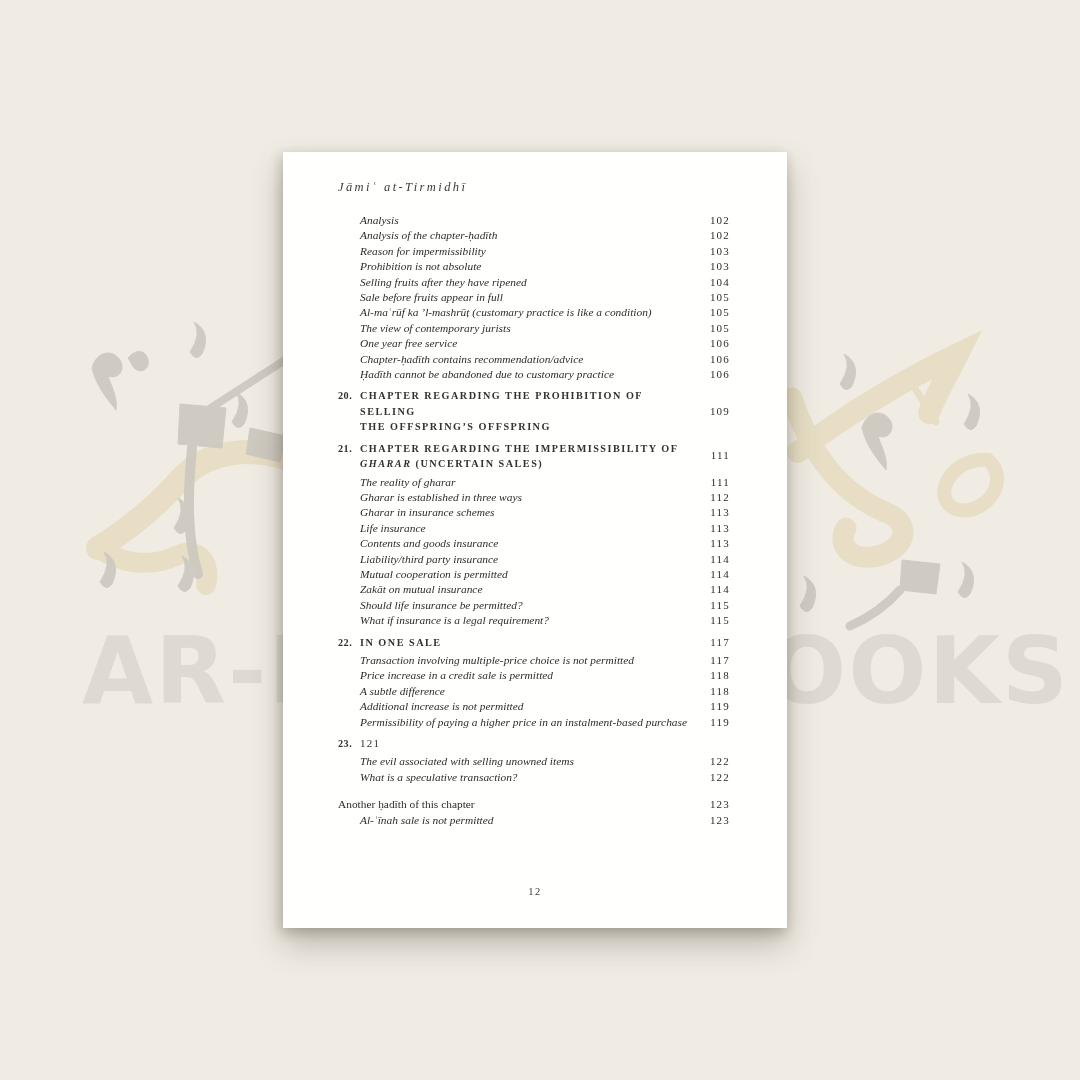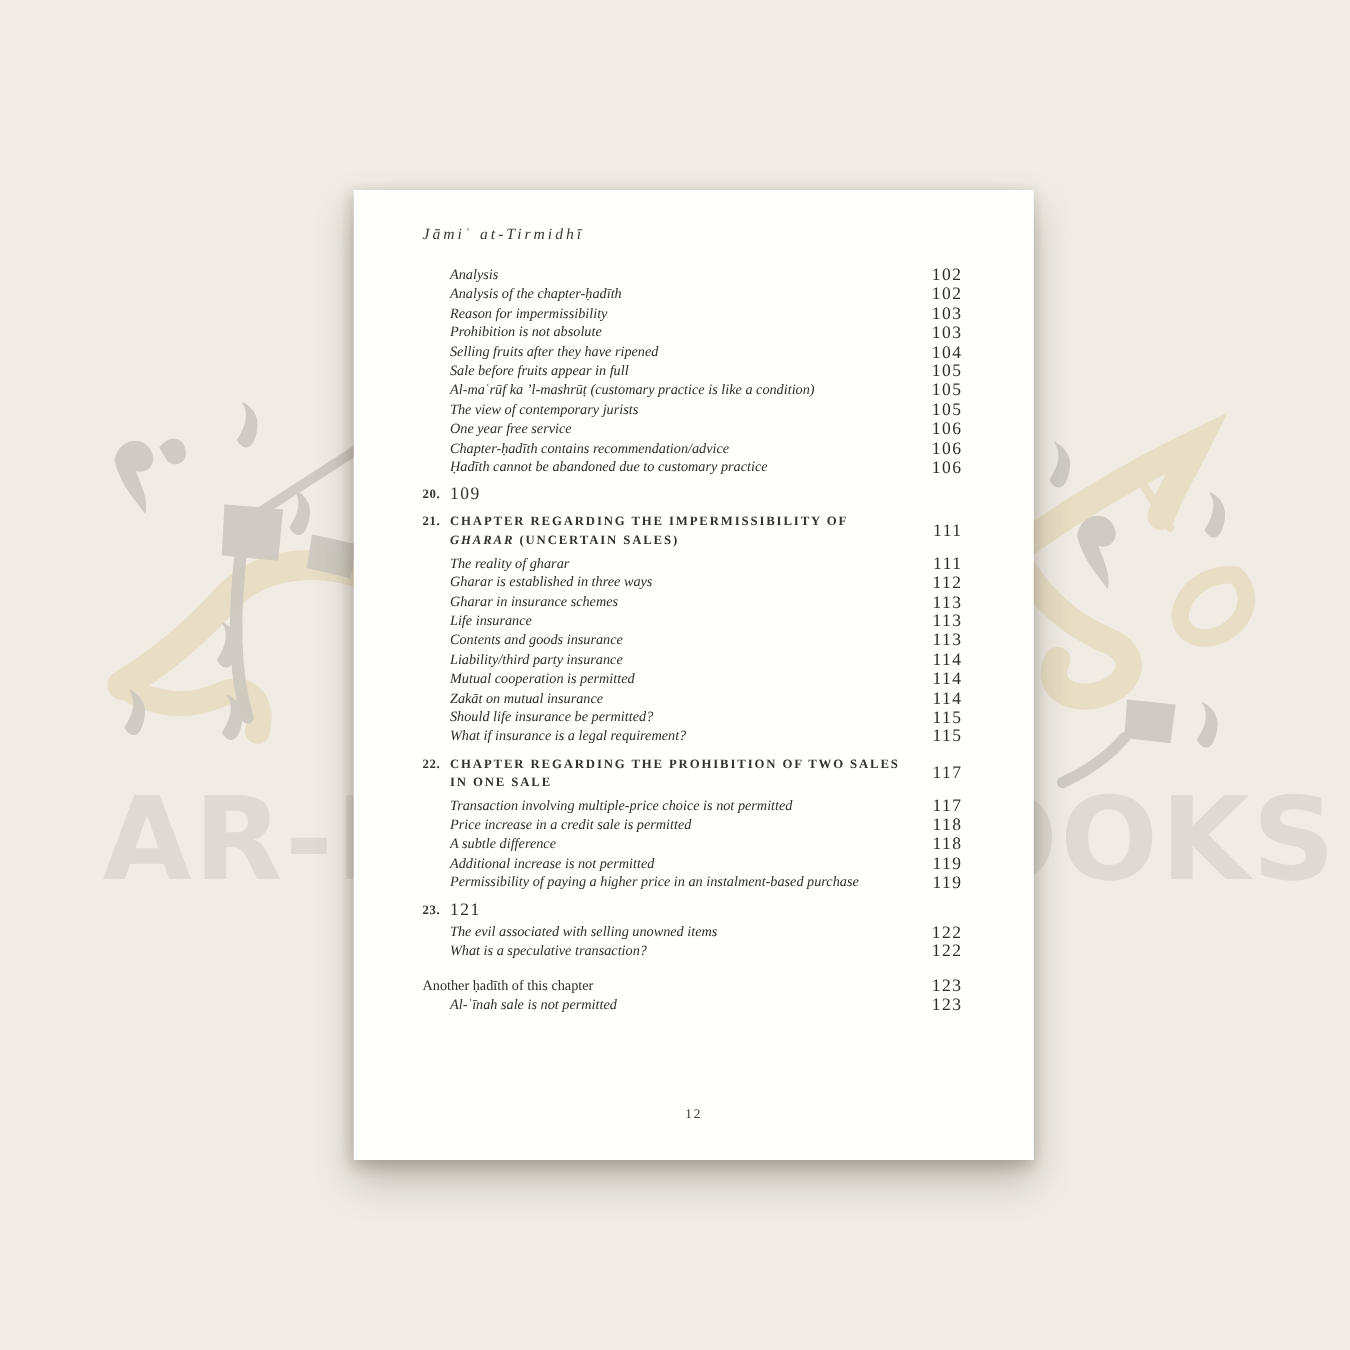--- a/index.html
+++ b/index.html
@@ -14,34 +14,34 @@
   .wm-text{
     position:absolute;top:626px;line-height:1;
     font-family:"DejaVu Sans","Liberation Sans",sans-serif;
     font-weight:700;font-size:92px;letter-spacing:2px;color:#dedad2;
   }
   .wm-left{left:82px;}
   .wm-right{left:768px;}
   .wm-svg{position:absolute;left:0;top:0;}
   
   .book-page{
-    position:absolute;left:283px;top:152px;width:544px;height:776px;
+    position:absolute;left:283px;top:152px;width:504px;height:776px;
     background:#fffffe;z-index:2;
     box-shadow:0 16px 30px rgba(82,70,58,.32), 0 4px 10px rgba(82,70,58,.18), -4px 4px 12px rgba(82,70,58,.12);
   }
   .page-header{
     position:absolute;left:55px;top:28px;
     font-style:italic;font-size:12.5px;letter-spacing:2.4px;color:#3b3936;
   }
   .toc{
     position:absolute;left:55px;right:57px;top:61px;
   }
   .row{display:flex;line-height:15.4px;font-size:11.4px;}
   .row .lab{flex:1;padding-right:10px;}
-  .row .pg{font-size:14px;letter-spacing:1.2px;font-style:normal;font-weight:400;white-space:nowrap;}
+  .row .pg{font-size:11px;letter-spacing:1.2px;font-style:normal;font-weight:400;white-space:nowrap;}
   .sub{margin-left:22px;font-style:italic;}
   .plain{margin-top:12px;}
   .chapter{
     margin:6px 0 3px 0;align-items:center;
     font-size:10.2px;letter-spacing:1.5px;font-weight:600;color:#33312e;
   }
   .chapter .num{width:22px;flex:0 0 22px;letter-spacing:.5px;align-self:flex-start;}
   .chapter .ch-body{flex:1;padding-right:10px;}
   .ch-line{display:block;}
   .it{font-style:italic;}
@@ -140,20 +140,24 @@
       <div class="row sub">
         <span class="lab">Chapter-ḥadīth contains recommendation/advice</span>
         <span class="pg">106</span>
       </div>
       <div class="row sub">
         <span class="lab">Ḥadīth cannot be abandoned due to customary practice</span>
         <span class="pg">106</span>
       </div>
       <div class="row chapter">
         <span class="num">20.</span>
+        <span class="ch-body">
+          <span class="ch-line"><span>CHAPTER REGARDING THE PROHIBITION OF SELLING</span></span>
+          <span class="ch-line"><span>THE OFFSPRING’S OFFSPRING</span></span>
+        </span>
         <span class="pg">109</span>
       </div>
       <div class="row chapter">
         <span class="num">21.</span>
         <span class="ch-body">
           <span class="ch-line"><span>CHAPTER REGARDING THE IMPERMISSIBILITY OF</span></span>
           <span class="ch-line"><span class="it">GHARAR</span><span> (UNCERTAIN SALES)</span></span>
         </span>
         <span class="pg">111</span>
       </div>
@@ -193,21 +197,20 @@
         <span class="lab">Should life insurance be permitted?</span>
         <span class="pg">115</span>
       </div>
       <div class="row sub">
         <span class="lab">What if insurance is a legal requirement?</span>
         <span class="pg">115</span>
       </div>
       <div class="row chapter">
         <span class="num">22.</span>
         <span class="ch-body">
-          <span class="ch-line"><span>CHAPTER REGARDING THE PROHIBITION OF TWO SALES</span></span>
           <span class="ch-line"><span>IN ONE SALE</span></span>
         </span>
         <span class="pg">117</span>
       </div>
       <div class="row sub">
         <span class="lab">Transaction involving multiple-price choice is not permitted</span>
         <span class="pg">117</span>
       </div>
       <div class="row sub">
         <span class="lab">Price increase in a credit sale is permitted</span>

